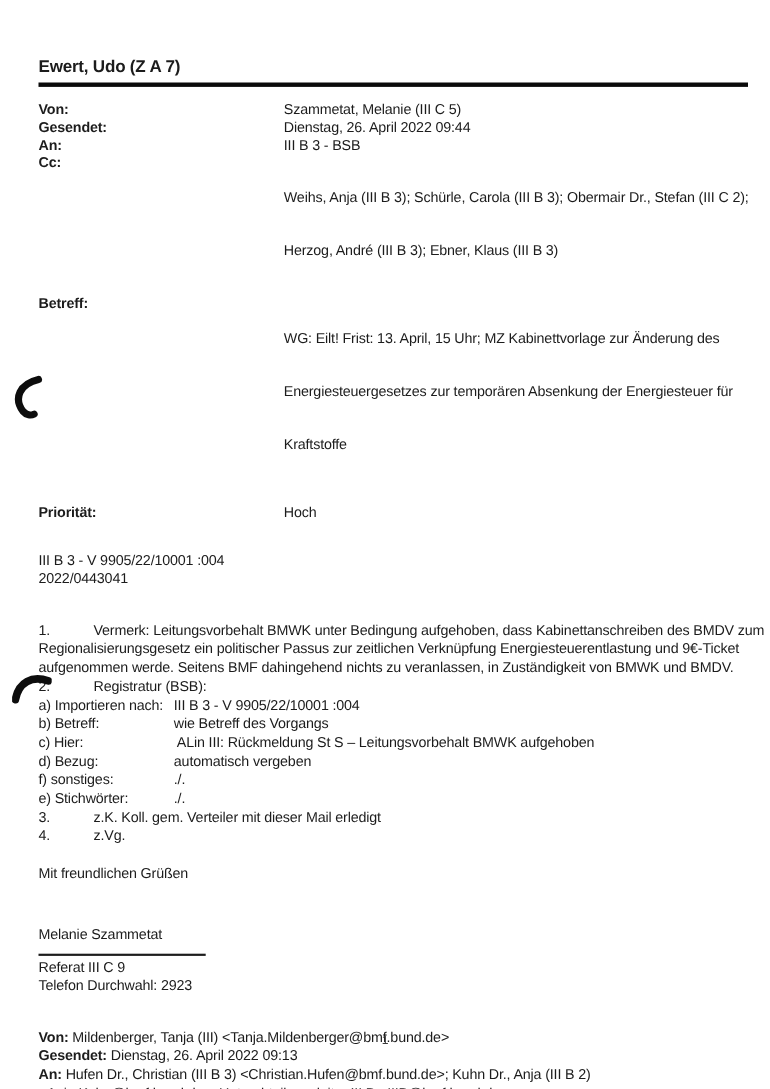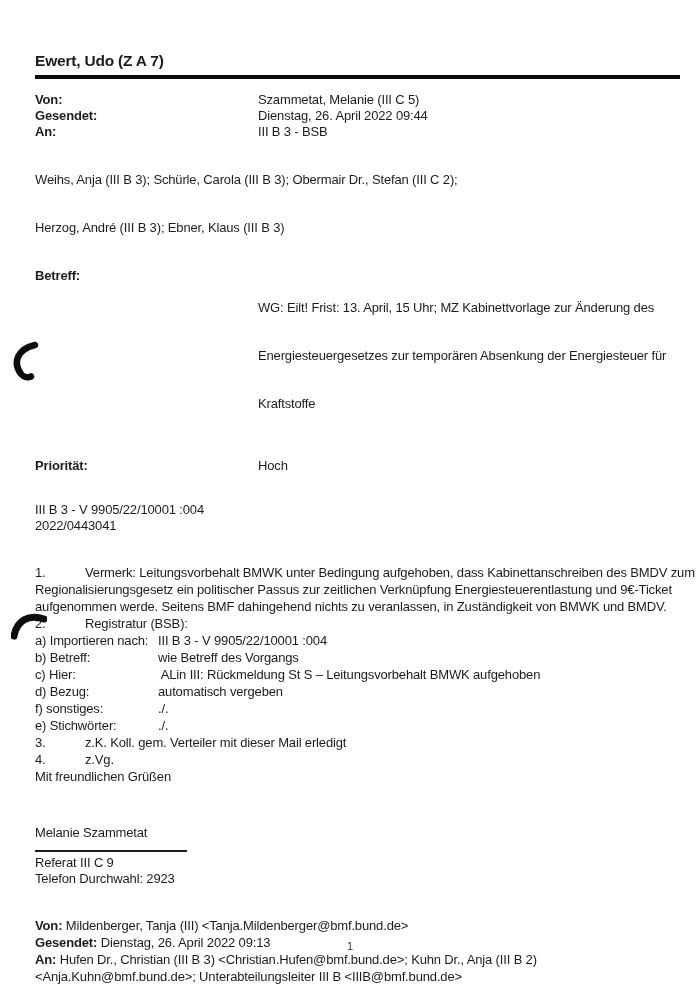--- a/index.html
+++ b/index.html
@@ -15,21 +15,21 @@
   .rule{height:4px;background:#0b0b0b;margin-top:5px;margin-bottom:13px;}
   .frow{display:flex;line-height:16px;}
   .flabel{width:223px;flex:0 0 223px;font-weight:bold;}
   .fvalue{white-space:pre;}
   .vline{white-space:pre;line-height:16px;}
   .gap14{height:14px}.gap28{height:28px}.gap30{height:30px}
   .line{white-space:pre;line-height:17px;}
   .refline{white-space:pre;line-height:16px;}
   .num{display:inline-block;width:50px;}
   .lbl{display:inline-block;width:123px;}
-  .closing{}
+  .closing{margin-top:17px;}
   .sender-name{margin-top:39px;}
   .sig-rule{width:152px;border:none;border-top:2px solid #1c1c1c;margin:9px 0 3px 0;}
   .sigline{white-space:pre;line-height:16px;}
   .email2{margin-top:30px;}
   .email2 .line b{font-weight:bold;}
   .footer{position:absolute;left:0;right:0;bottom:38px;text-align:center;font-size:11px;color:#3a3a3a;letter-spacing:0;}
   .mark{position:absolute;}
 </style>
 </head>
 <body>
@@ -53,20 +53,21 @@
     </div>
     <div class="frow">
       <div class="flabel">Gesendet:</div>
       <div class="fvalue">Dienstag, 26. April 2022 09:44</div>
     </div>
     <div class="frow">
       <div class="flabel">An:</div>
       <div class="fvalue">III B 3 - BSB</div>
     </div>
     <div class="frow">
+      <div class="flabel">Cc:</div>
       <div class="fvalue">
         <div class="vline">Weihs, Anja (III B 3); Schürle, Carola (III B 3); Obermair Dr., Stefan (III C 2);</div>
         <div class="vline">Herzog, André (III B 3); Ebner, Klaus (III B 3)</div>
       </div>
     </div>
     <div class="frow">
       <div class="flabel">Betreff:</div>
       <div class="fvalue">
         <div class="vline">WG: Eilt! Frist: 13. April, 15 Uhr; MZ Kabinettvorlage zur Änderung des</div>
         <div class="vline">Energiesteuergesetzes zur temporären Absenkung der Energiesteuer für</div>

